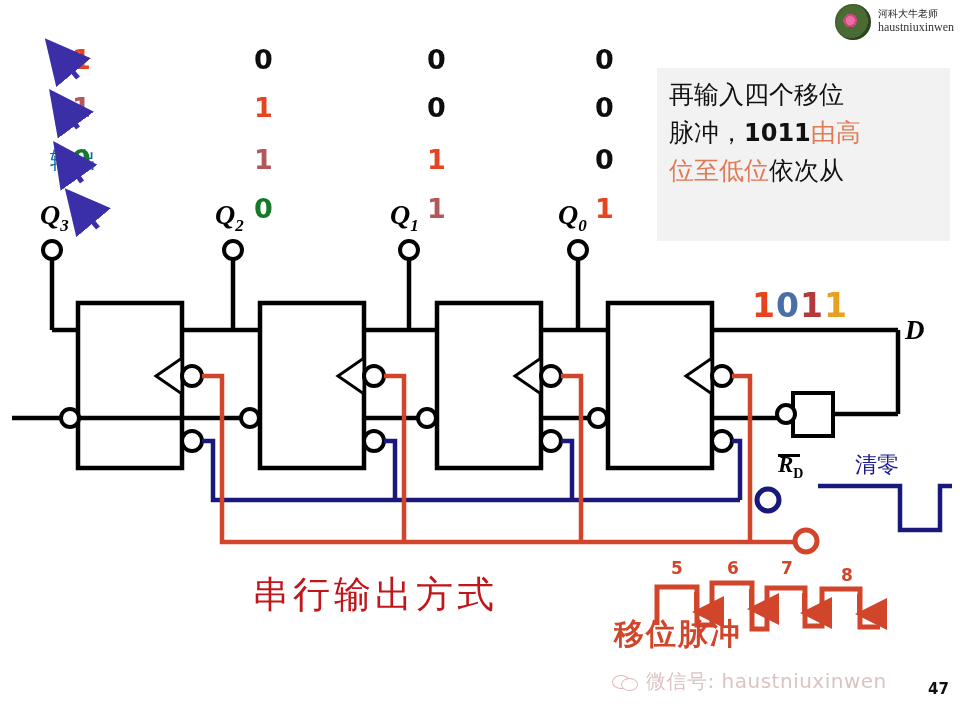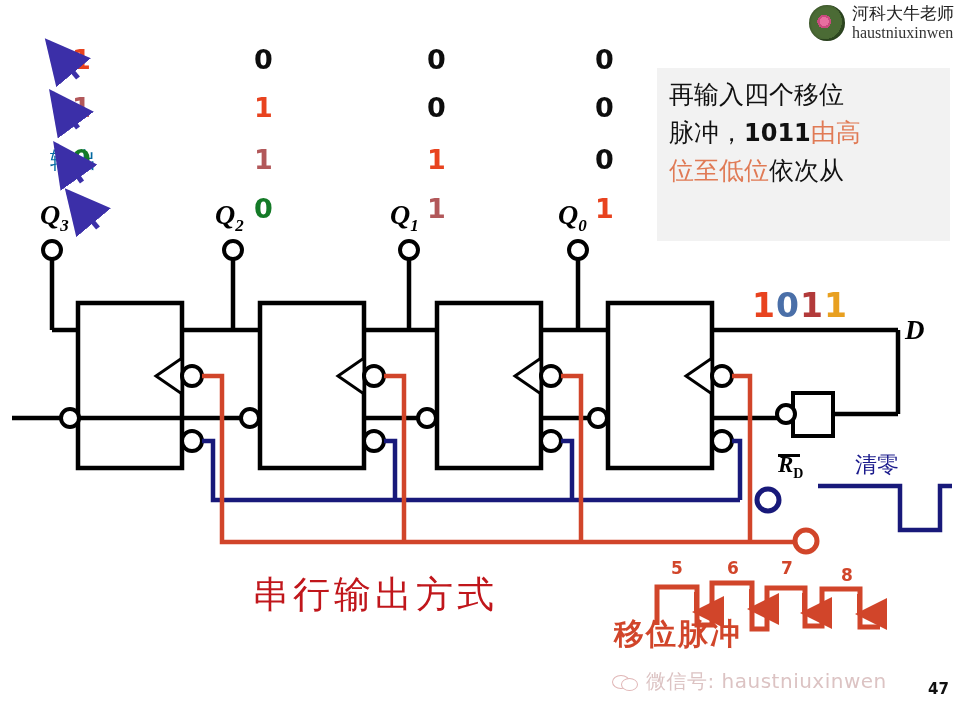--- a/index.html
+++ b/index.html
@@ -9,22 +9,22 @@
   }
   .stage{position:absolute;left:0;top:0;width:960px;height:720px;}
   svg.layer{position:absolute;left:0;top:0;width:960px;height:720px;}
 
   
   .logo{position:absolute;right:6px;top:4px;display:flex;align-items:center;gap:7px;}
   .logo-badge{width:36px;height:36px;border-radius:50%;
     background:radial-gradient(circle at 42% 46%, #e86fa0 0 16%, #c94a7e 16% 24%, #4b6b35 24% 62%, #2f4a21 62% 100%);
     box-shadow:inset 0 0 3px rgba(0,0,0,.4);}
   .logo-txt{line-height:1.15;}
-  .logo-cn{font-size:17px;color:#222;font-family:Liberation Sans, sans-serif;}
-  .logo-en{font-size:16px;color:#333;font-family:"Liberation Serif",serif;}
+  .logo-cn{font-size:10px;color:#222;font-family:Liberation Mono, monospace;}
+  .logo-en{font-size:12px;color:#333;font-family:"Liberation Serif",serif;}
 
   
   .bit{position:absolute;font-family:"DejaVu Sans","Liberation Sans",sans-serif;
        font-weight:bold;font-size:27px;line-height:1;}
   .c-black{color:#0d0d0d;}
   .c-orange{color:#e8431f;}
   .c-maroon{color:#b2585a;}
   .c-green{color:#147a27;}
 
   

